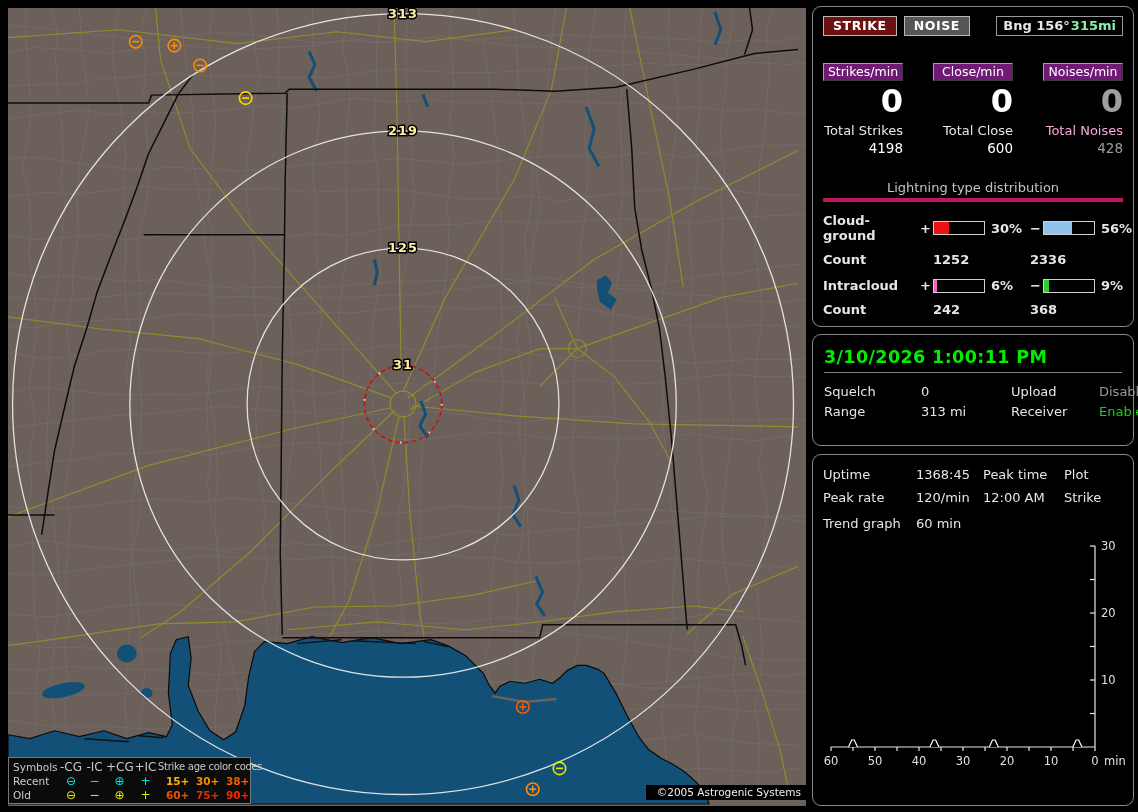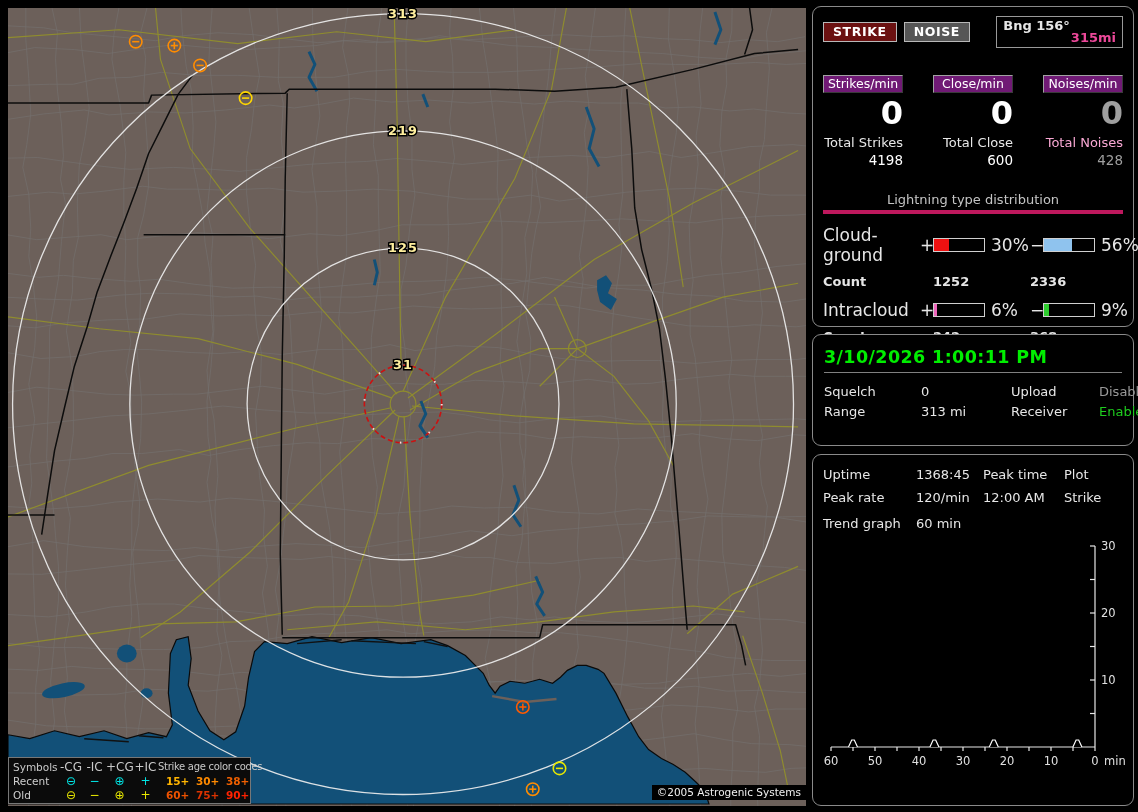--- a/index.html
+++ b/index.html
@@ -11,21 +11,21 @@
   .map-wrap svg{position:absolute;left:0;top:0;}
   .map-legend{position:absolute;left:0px;top:749px;width:243px;height:47px;background:#0b0b0b;
       border:1px solid #777;box-sizing:border-box;padding:2px 0 0 4px;
       display:grid;grid-template-columns:46px 24px 23px 27px 25px 8px 30px 30px 25px;
       grid-auto-rows:14px;font-size:10.5px;color:#cfcfcf;line-height:14px;white-space:nowrap;}
   .map-legend .hdr{color:#c9c9c9;}
   .map-legend .glyph{font-size:12px;text-align:center;}
   .map-legend .agehdr{grid-column:6 / span 4;font-size:10px;letter-spacing:-0.3px;}
   .map-legend .age{font-weight:bold;text-align:left;}
   .map-copyright{position:absolute;right:0px;bottom:6px;background:#000;color:#f0f0f0;
-      font-size:10.5px;padding:1px 5px 2px 5px;}
+      font-size:10.5px;padding:1px 5px 2px 11px;}
 
   
   .box{position:absolute;left:812px;width:322px;background:#000;border:1px solid #8a8a8a;
       border-radius:9px;box-sizing:border-box;color:#e6e6e6;}
   .box1{top:6px;height:321px;padding:9px 10px;}
   .box2{top:334px;height:112px;padding:12px 11px;}
   .box3{top:454px;height:352px;padding:8px 10px;}
 
   .row1{display:flex;gap:7px;align-items:center;}
   .btn{font-family:"DejaVu Sans",sans-serif;font-weight:bold;font-size:12.5px;padding:1px 9px 2px;
@@ -36,21 +36,21 @@
 
   .cols{display:grid;grid-template-columns:1fr 1fr 1fr;column-gap:30px;margin-top:27px;text-align:right;}
   .chip{display:block;background:#701a75;color:#fff;font-size:12.5px;text-align:center;
       padding:0 0 1px;border:1px solid #a2a2a2;border-bottom-color:#3a3a3a;border-right-color:#3a3a3a;}
   .bigzero{font-size:32px;font-weight:bold;line-height:1.0;margin-top:4px;}
   .tlabel{font-size:13px;margin-top:6px;}
   .tval{font-size:13.5px;margin-top:2px;}
 
   .dist-title{margin-top:24px;color:#c4c4c4;font-size:13px;border-bottom:4px solid #be185d;padding-bottom:3px;text-align:center;}
   .drow{display:grid;grid-template-columns:97px 13px 52px 45px 13px 52px 1fr;align-items:center;
-      margin-top:11px;font-weight:normal;font-size:17px;}
+      margin-top:11px;font-weight:bold;font-size:13px;}
   .bar{height:12px;border:1px solid #d0d0d0;background:#000;}
   .bar i{display:block;height:100%;}
   .pct{padding-left:6px;}
   .crow{display:grid;grid-template-columns:110px 97px 1fr;font-size:13px;font-weight:bold;margin-top:9px;}
 
   .datetime{color:#00ee00;font-size:17.5px;font-weight:bold;letter-spacing:0.4px;}
   .box2 hr{border:0;border-top:1px solid #808080;margin:5px 0 9px;}
   .srow{display:grid;grid-template-columns:97px 90px 88px 1fr;font-size:13px;line-height:20px;}
 
   .grid4{display:grid;grid-template-columns:93px 67px 81px 1fr;font-size:13px;line-height:23px;}
@@ -246,21 +246,21 @@
       </div>
     <div class="map-copyright">©2005 Astrogenic Systems</div>
   </div>
 
   <div class="box box1">
     <div class="row1">
       <button class="btn strike">STRIKE</button>
       <button class="btn">NOISE</button>
       <div class="bng">
         <span>Bng 156°</span>
-        <span style="color: #ec4899; margin-top: 12px;">315mi</span>
+        <span style="color: #86efac;">315mi</span>
       </div>
     </div>
 
     <div class="cols">
       <div class="col">
         <span class="chip">Strikes/min</span>
         <div class="bigzero" style="color: rgb(255, 255, 255);">0</div>
         <div class="tlabel" style="color: rgb(232, 232, 232);">Total Strikes</div>
         <div class="tval" style="color: rgb(255, 255, 255);">4198</div>
       </div>

